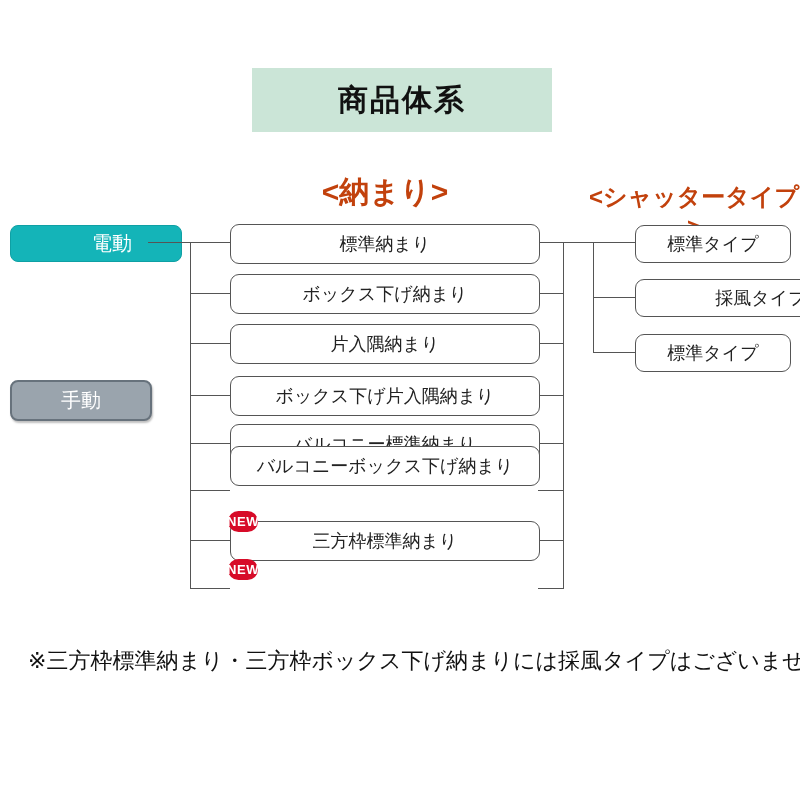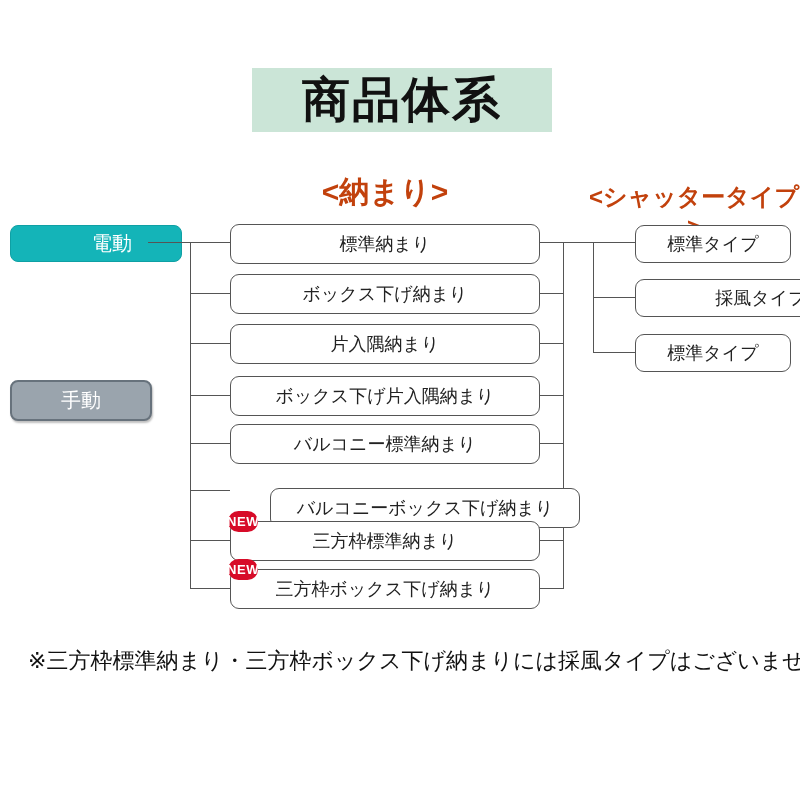--- a/index.html
+++ b/index.html
@@ -4,21 +4,21 @@
 <style>
   html,body{margin:0;padding:0;background:#ffffff;}
   #canvas{
     position:relative;width:800px;height:800px;background:#ffffff;
     font-family:"Liberation Sans","DejaVu Sans",sans-serif;overflow:hidden;
   }
   
   .title-banner{
     position:absolute;left:252px;top:68px;width:300px;height:64px;
     background:#cbe5d7;display:flex;align-items:center;justify-content:center;
-    font-size:48px;font-weight:bold;color:#111;letter-spacing:2px;
+    font-size:30px;font-weight:bold;color:#111;letter-spacing:2px;
   }
   
   .col-header{position:absolute;font-weight:bold;color:#c2410c;text-align:center;}
   .col-header.middle{left:230px;top:172px;width:310px;font-size:30px;}
   .col-header.right{left:588px;top:181px;width:212px;font-size:24px;}
   
   .drive{
     position:absolute;left:10px;width:138px;border-radius:8px;
     display:flex;align-items:center;justify-content:center;
     color:#ffffff;font-size:20px;
@@ -84,23 +84,22 @@
 
   <div class="vline" style="left:593px;top:242px;height:110px;"></div>
   <div class="hline" style="left:593px;top:297px;width:42px;"></div>
   <div class="hline" style="left:593px;top:352px;width:42px;"></div>
 
   <div class="node mid" style="top:224px;">標準納まり</div>
   <div class="node mid" style="top:274px;">ボックス下げ納まり</div>
   <div class="node mid" style="top:324px;">片入隅納まり</div>
   <div class="node mid" style="top:376px;">ボックス下げ片入隅納まり</div>
   <div class="node mid" style="top:424px;">バルコニー標準納まり</div>
-  <div class="node mid" style="top:488px;margin-left:40px;">バルコニーボックス下げ納まり</div>
+  <div class="node mid" style="top:446px;">バルコニーボックス下げ納まり</div>
   <div class="node mid" style="top:521px;">三方枠標準納まり</div>
-  <div class="node mid" style="top:569px;">三方枠ボックス下げ納まり</div>
 
   <div class="new-badge" style="left:228px;top:511px;">NEW</div>
   <div class="new-badge" style="left:228px;top:559px;">NEW</div>
 
   <div class="node type" style="top:225px;">標準タイプ</div>
   <div class="node type" style="top:279px;padding-left:48px;">採風タイプ</div>
   <div class="node type" style="top:334px;">標準タイプ</div>
 
   <div class="note">※三方枠標準納まり・三方枠ボックス下げ納まりには採風タイプはございません。</div>
 

